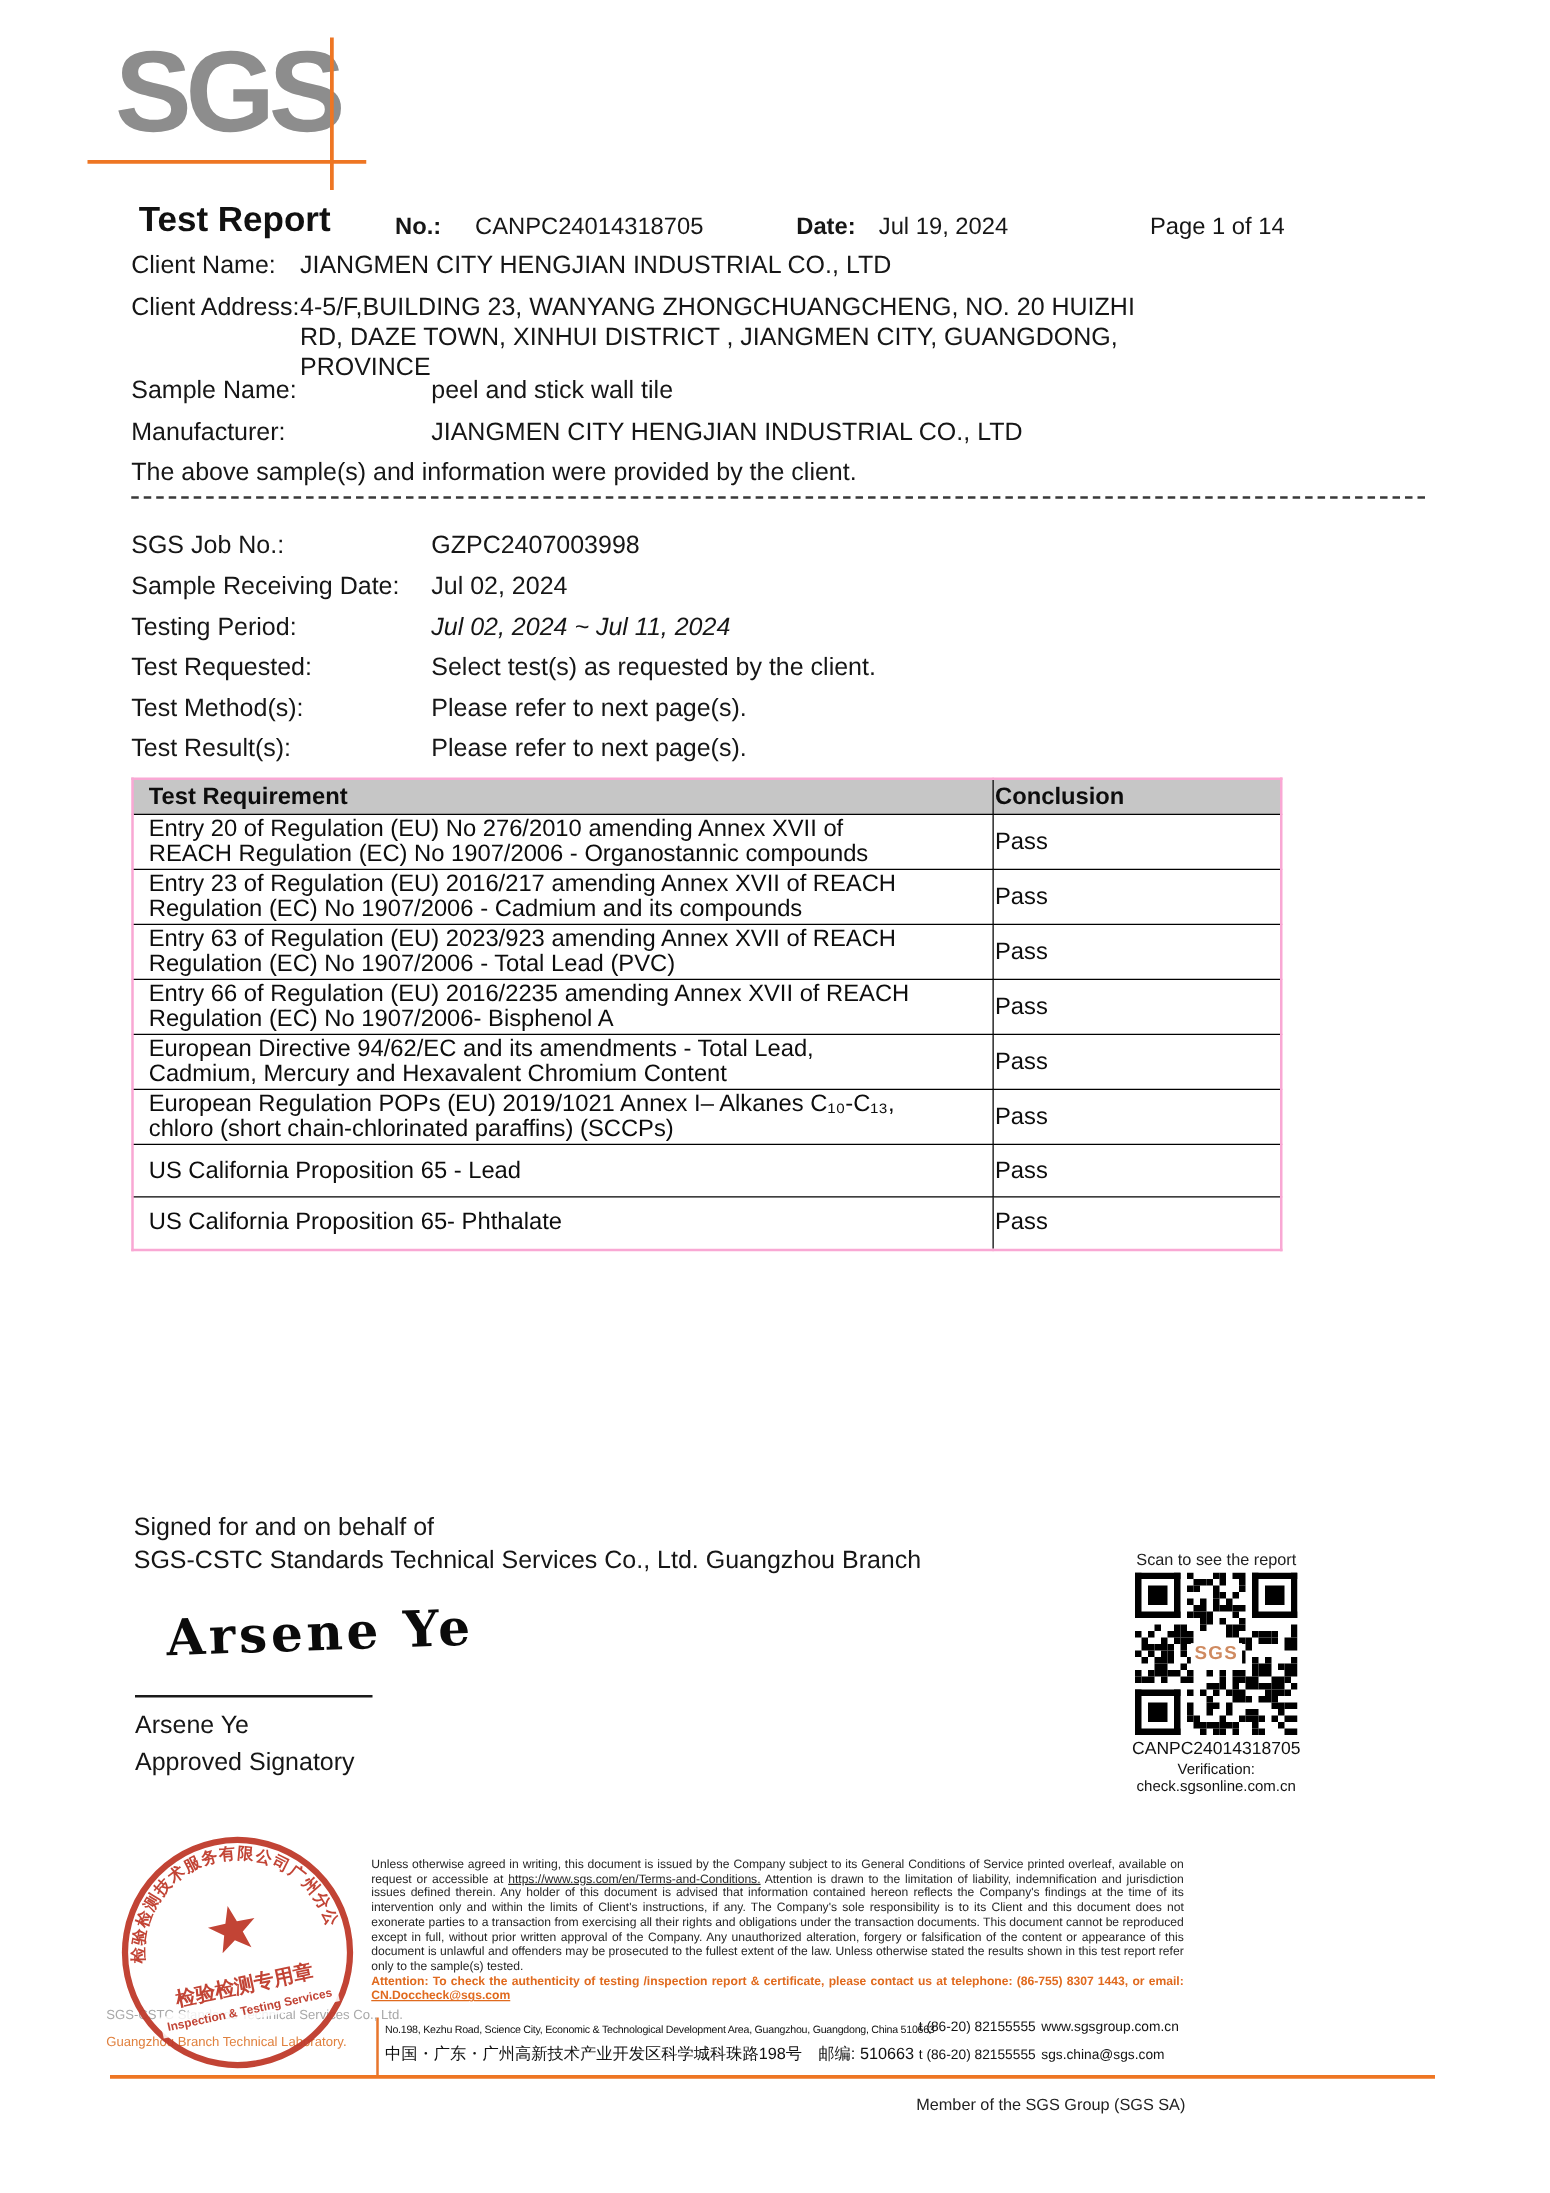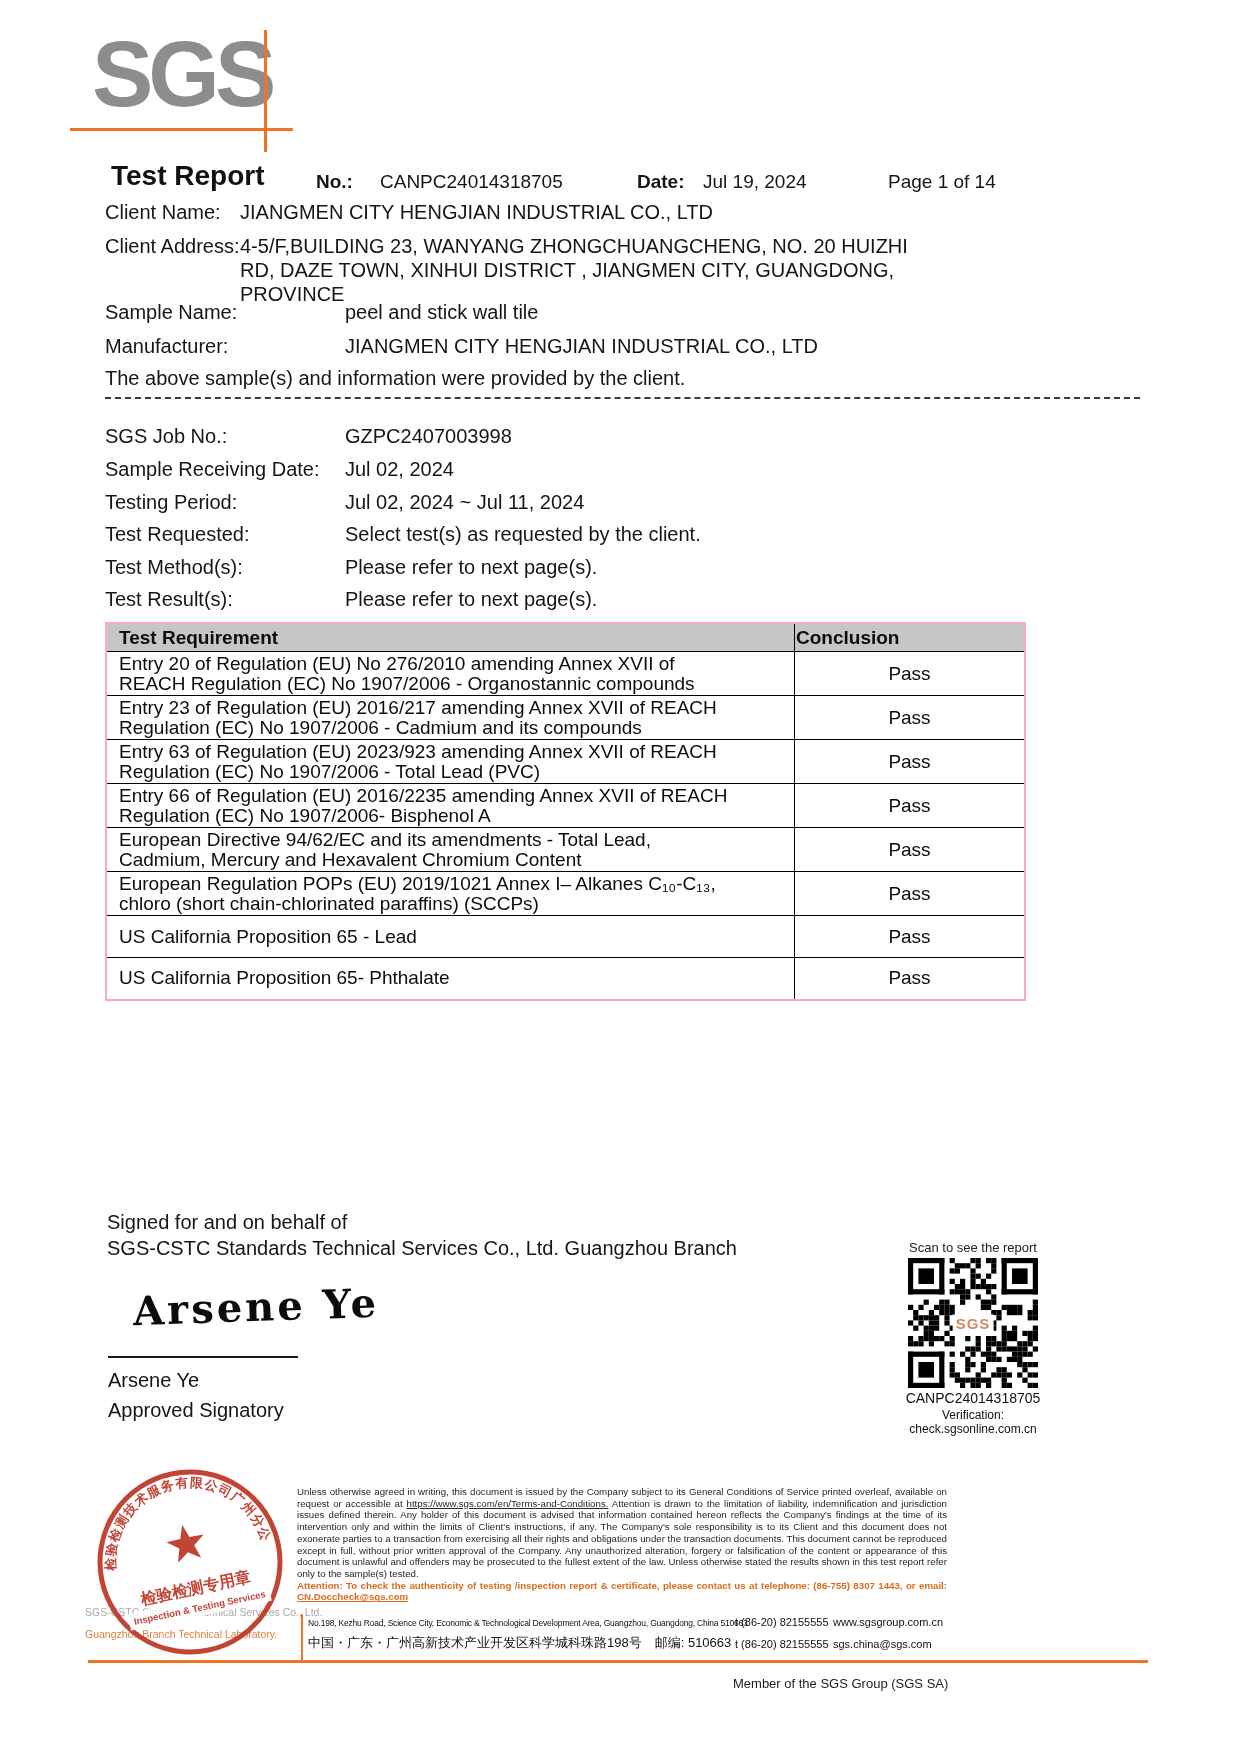--- a/index.html
+++ b/index.html
@@ -22,21 +22,21 @@
   .dash-div{position:absolute;left:105px;top:397px;width:1035px;border-top:2px dashed #3a3a3a;}
 
   
   .req-table{position:absolute;left:105px;top:622px;width:902px;border-collapse:collapse;
              table-layout:fixed;font-size:19px;color:#0d0d0d;border:2px solid #f9a8d4;}
   .req-table th,.req-table td{border:1px solid #000;}
   .req-table thead th{background:#c6c6c6;height:25px;font-size:19px;}
   .th-req{width:675px;text-align:left;padding:0 0 0 12px;}
   .th-con{width:227px;text-align:left;}
   .td-req{padding:1px 58px 1px 12px;line-height:20px;vertical-align:middle;}
-  .td-con{text-align:center;vertical-align:middle;}
+  .td-con{vertical-align:middle;}
   tr.h44{height:44px;} tr.h42{height:42px;}
 
   
   .handwriting{position:absolute;left:133px;top:1283px;font-family:"DejaVu Serif",serif;
                font-weight:bold;font-size:40px;letter-spacing:3px;transform:rotate(-2deg);color:#0b0b0b;}
   .sig-rule{position:absolute;left:108px;top:1356px;width:190px;height:2px;background:#1a1a1a;}
 
   
   .qr-block{position:absolute;left:900px;top:1240px;width:146px;text-align:center;}
   .qr-caption{font-size:13px;color:#222;}
@@ -76,40 +76,40 @@
 
   <div class="logo-text">SGS</div>
   <div class="logo-hline"></div>
   <div class="logo-vline"></div>
 
   <div class="title">Test Report</div>
   <div class="abs fs19 b" style="left:316px;top:170px;">No.:</div>
   <div class="abs fs19" style="left:380px;top:170px;">CANPC24014318705</div>
   <div class="abs fs19 b" style="left:637px;top:170px;">Date:</div>
   <div class="abs fs19" style="left:703px;top:170px;">Jul 19, 2024</div>
-  <div class="abs fs19" style="left:888px;top:170px;">Page 1 of 14</div>
+  <div class="abs fs19" style="left:920px;top:170px;">Page 1 of 14</div>
 
   <div class="abs fs20" style="left:105px;top:200px;">Client Name:</div>
   <div class="abs fs20" style="left:240px;top:200px;">JIANGMEN CITY HENGJIAN INDUSTRIAL CO., LTD</div>
   <div class="abs fs20" style="left:105px;top:234px;">Client Address:</div>
   <div class="abs fs20" style="left:240px;top:234px;width:700px;">4-5/F,BUILDING 23, WANYANG ZHONGCHUANGCHENG, NO. 20 HUIZHI RD, DAZE TOWN, XINHUI DISTRICT , JIANGMEN CITY, GUANGDONG, PROVINCE</div>
 
   <div class="abs fs20" style="left:105px;top:300px;">Sample Name:</div>
   <div class="abs fs20" style="left:345px;top:300px;">peel and stick wall tile</div>
   <div class="abs fs20" style="left:105px;top:334px;">Manufacturer:</div>
   <div class="abs fs20" style="left:345px;top:334px;">JIANGMEN CITY HENGJIAN  INDUSTRIAL CO., LTD</div>
   <div class="abs fs20" style="left:105px;top:366px;">The above sample(s) and information were provided by the client.</div>
   <div class="dash-div"></div>
 
   <div class="abs fs20" style="left:105px;top:424px;">SGS Job No.:</div>
   <div class="abs fs20" style="left:345px;top:424px;">GZPC2407003998</div>
   <div class="abs fs20" style="left:105px;top:457px;">Sample Receiving Date:</div>
   <div class="abs fs20" style="left:345px;top:457px;">Jul 02, 2024</div>
   <div class="abs fs20" style="left:105px;top:490px;">Testing Period:</div>
-  <div class="abs fs20" style="left:345px;top:490px;">Jul 02, 2024 ~ Jul 11, 2024</div>
+  <div class="abs fs20" style="left:345px;top:490px;font-style:italic;">Jul 02, 2024 ~ Jul 11, 2024</div>
   <div class="abs fs20" style="left:105px;top:522px;">Test Requested:</div>
   <div class="abs fs20" style="left:345px;top:522px;">Select test(s) as requested by the client.</div>
   <div class="abs fs20" style="left:105px;top:555px;">Test Method(s):</div>
   <div class="abs fs20" style="left:345px;top:555px;">Please refer to next page(s).</div>
   <div class="abs fs20" style="left:105px;top:587px;">Test Result(s):</div>
   <div class="abs fs20" style="left:345px;top:587px;">Please refer to next page(s).</div>
 
   <table class="req-table">
     <thead>
       <tr>

